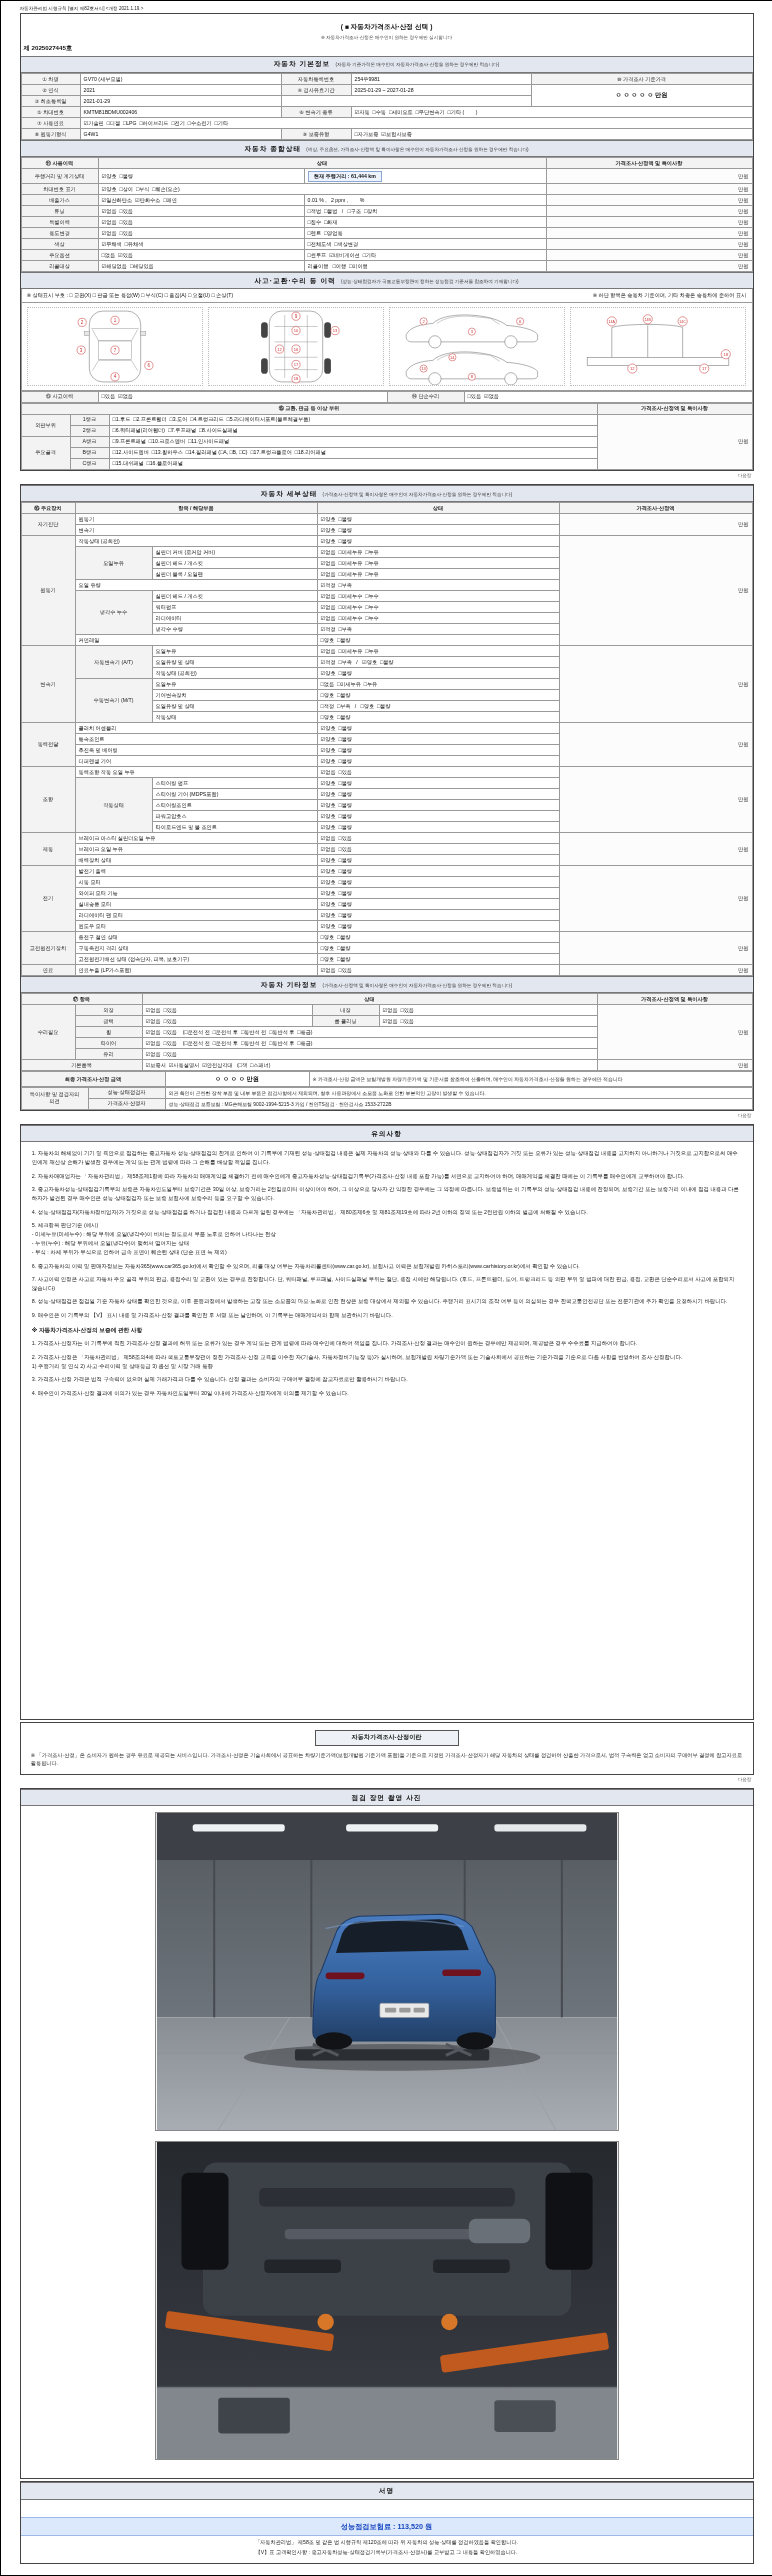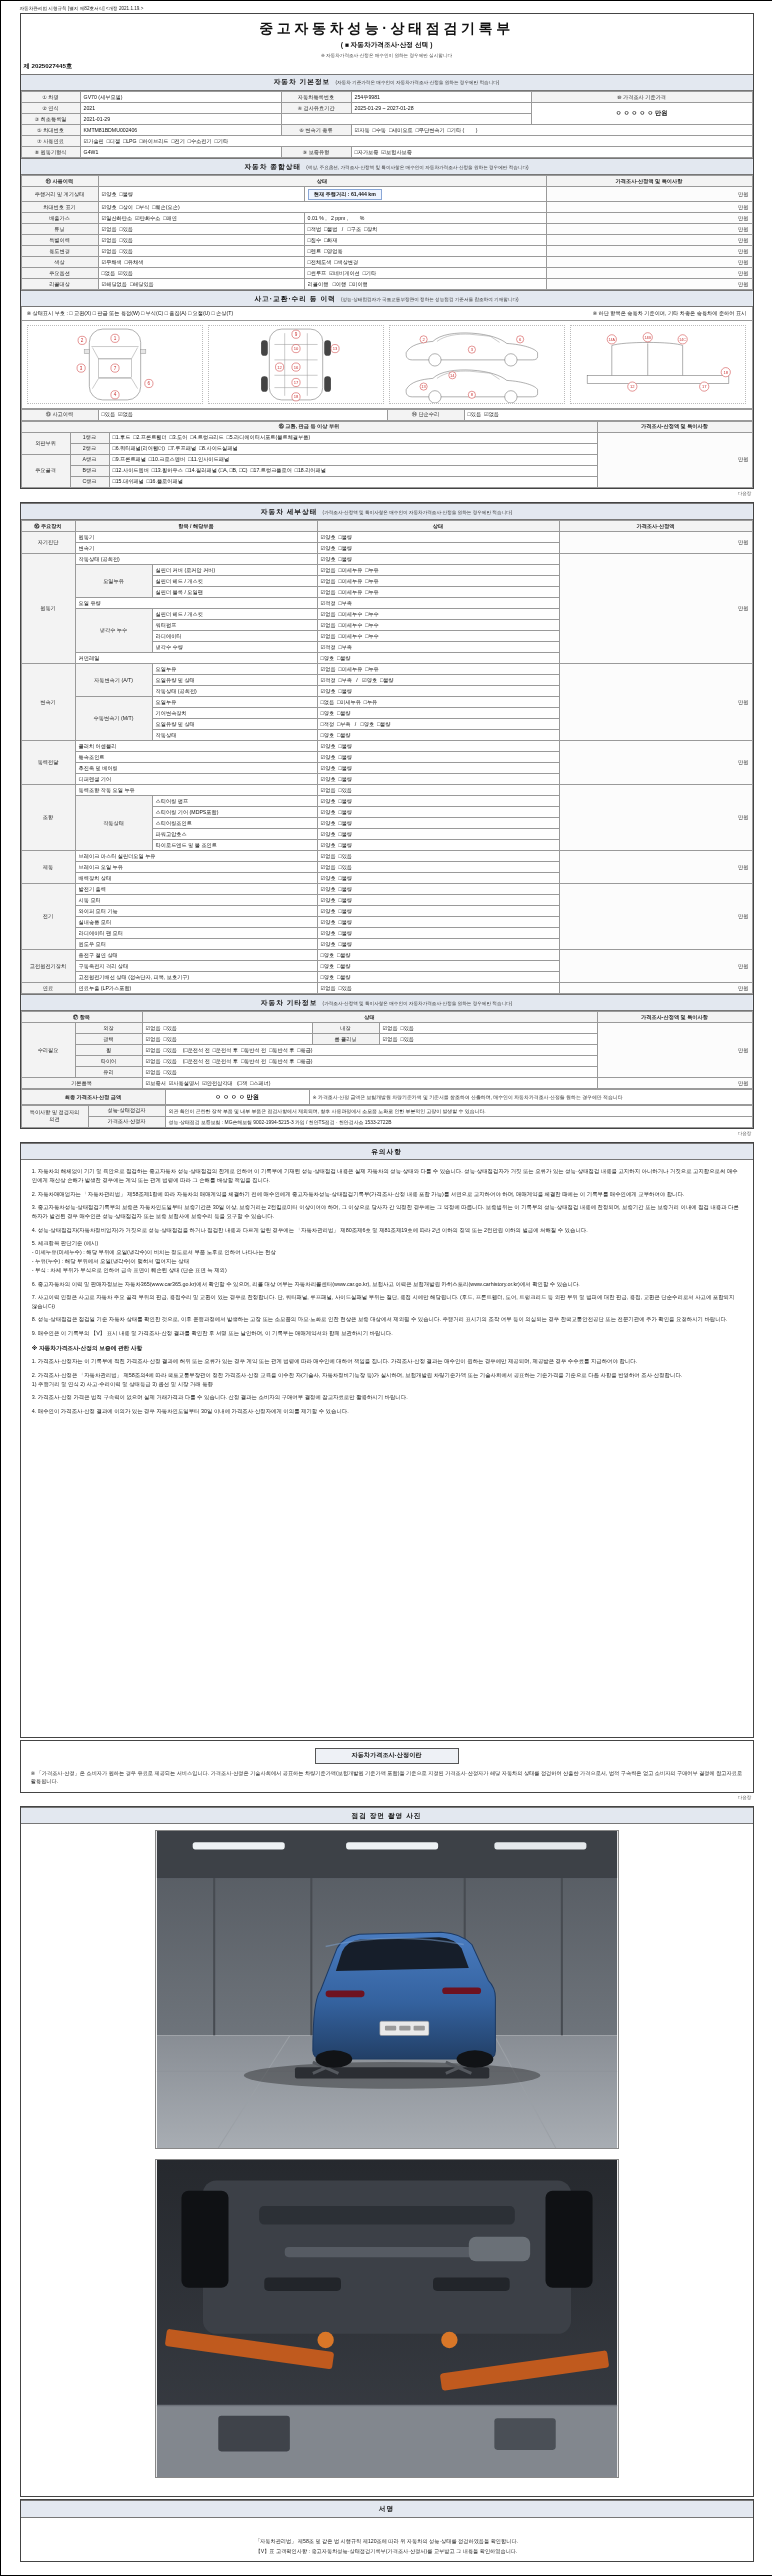--- a/index.html
+++ b/index.html
@@ -44,21 +44,20 @@
 .optext{font-size:4.9px;color:#222}
 </style>
 </head>
 <body>
 
 <div class="page">
  <div class="topline">자동차관리법 시행규칙 [별지 제82호서식] &lt;개정 2021.1.19.&gt;</div>
 
  <div class="panel">
   <div class="hdr">
-   <h1>중고자동차성능·상태점검기록부</h1>
    <div class="sub">( ■ 자동차가격조사·산정 선택 )</div>
    <div class="subn">※ 자동차가격조사·산정은 매수인이 원하는 경우에만 실시합니다</div>
   </div>
   <div class="docno">제 2025027445호</div>
 
   <div class="sec"><b>자동차 기본정보</b><span class="n">(자동차 기준가격은 매수인이 자동차가격조사·산정을 원하는 경우에만 적습니다)</span></div>
   <table>
    <colgroup>
           <col style="width:59px">
           <col style="width:201px">
@@ -747,17 +746,18 @@
     <rect x="120" y="500" width="140" height="70" rx="6" fill="#3f434a"></rect>
     <rect x="660" y="505" width="120" height="62" rx="6" fill="#4a4f56"></rect>
     <line x1="0" y1="480" x2="900" y2="480" stroke="#6d727a" stroke-width="3"></line>
    </svg>
   </div>
  </div>
 
  <div class="panel">
   <div class="sec"><b>서명</b></div>
   <div class="signspace"></div>
+  <div class="insbar">성능점검보험료 : 113,520 원</div>
   <div class="lawline">「자동차관리법」 제58조 및 같은 법 시행규칙 제120조에 따라 위 자동차의 성능·상태를 점검하였음을 확인합니다.</div>
   <div class="lawline">【V】표 고객확인사항 : 중고자동차성능·상태점검기록부(가격조사·산정서)를 교부받고 그 내용을 확인하였습니다.</div>
  </div>
 </div>
 
 
 </body></html>

